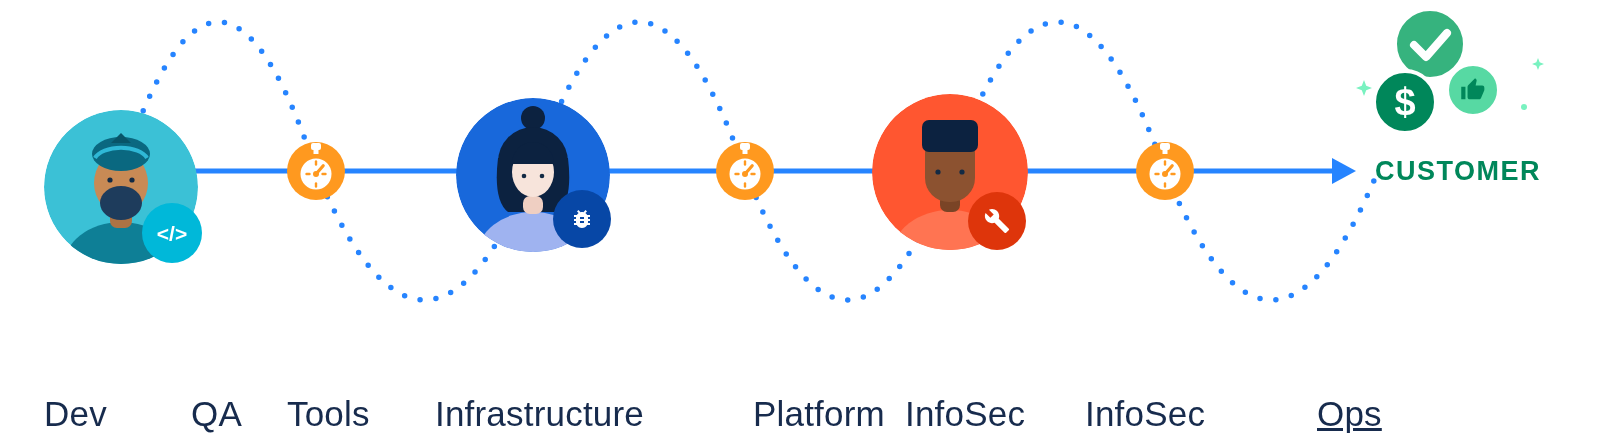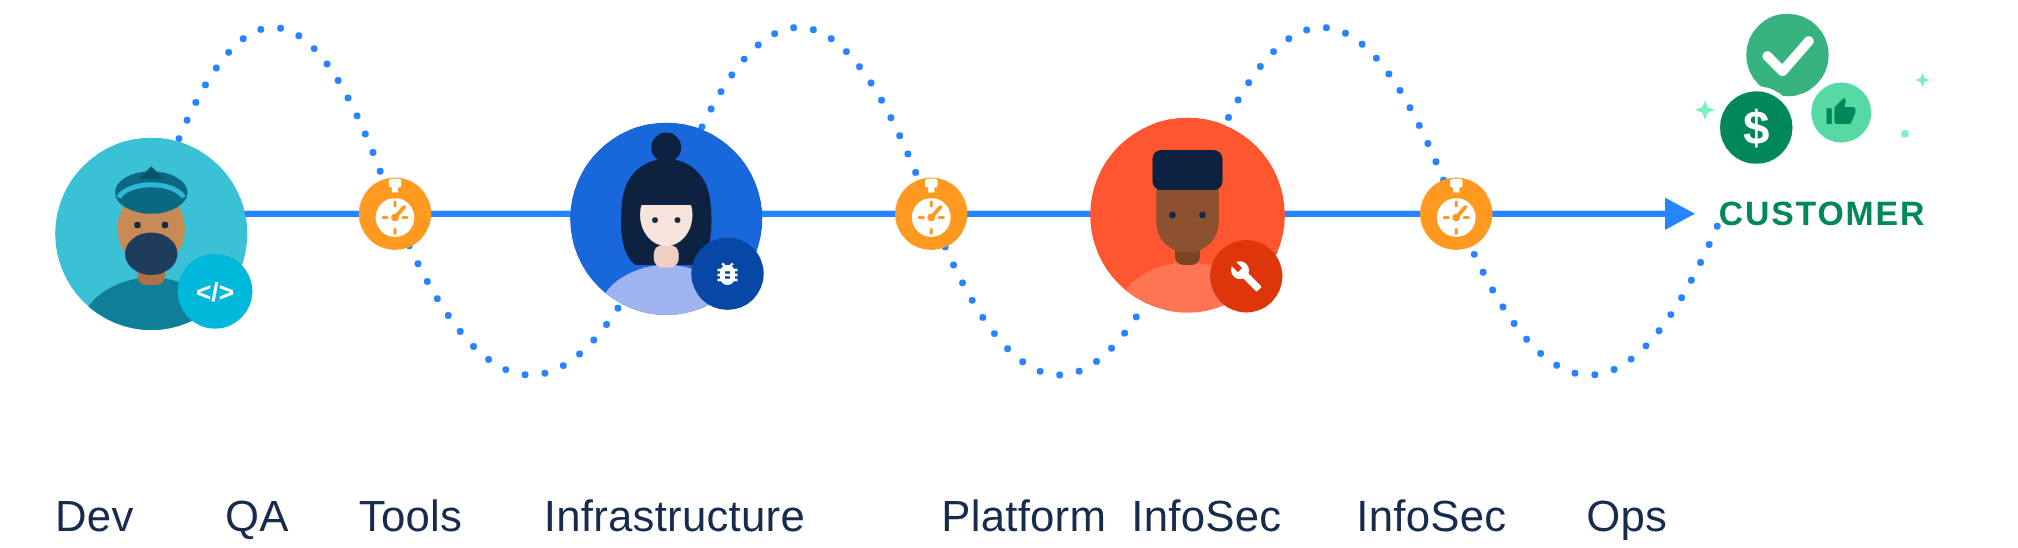--- a/index.html
+++ b/index.html
@@ -17,27 +17,27 @@
     position:absolute;
     top:366px;
     font-size:35px;
     font-weight:500;
     color:#172B4D;
     letter-spacing:0.2px;
     white-space:nowrap;
     margin-top:28px;
   }
   .role-dev            { left:44px;  }
-  .role-qa             { left:180px; }
+  .role-qa             { left:191px; }
   .role-tools          { left:287px; }
   .role-infrastructure { left:435px; }
   .role-platform       { left:753px; }
   .role-release        { left:905px; }
   .role-infosec        { left:1085px;}
-  .role-ops            { left:1269px;}
+  .role-ops            { left:1317px;text-decoration:underline;}
   .svg-text { font-family:"Liberation Sans", sans-serif; }
 </style>
 </head>
 <body>
 
 <div class="canvas">
 
   <svg class="scene" width="1614" height="438" viewBox="0 0 1614 438">
 
     <defs>

